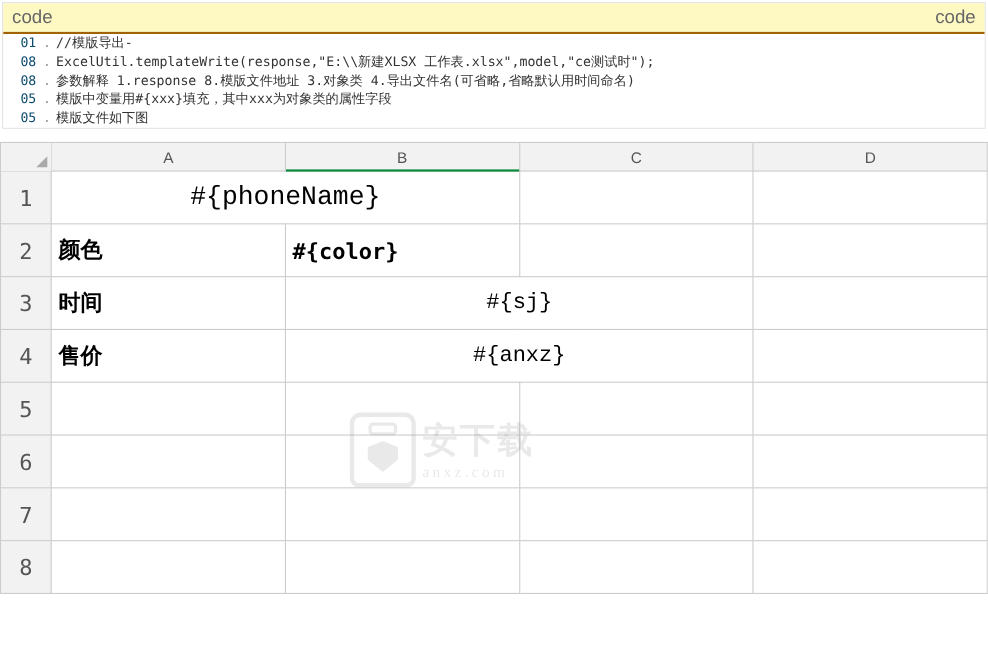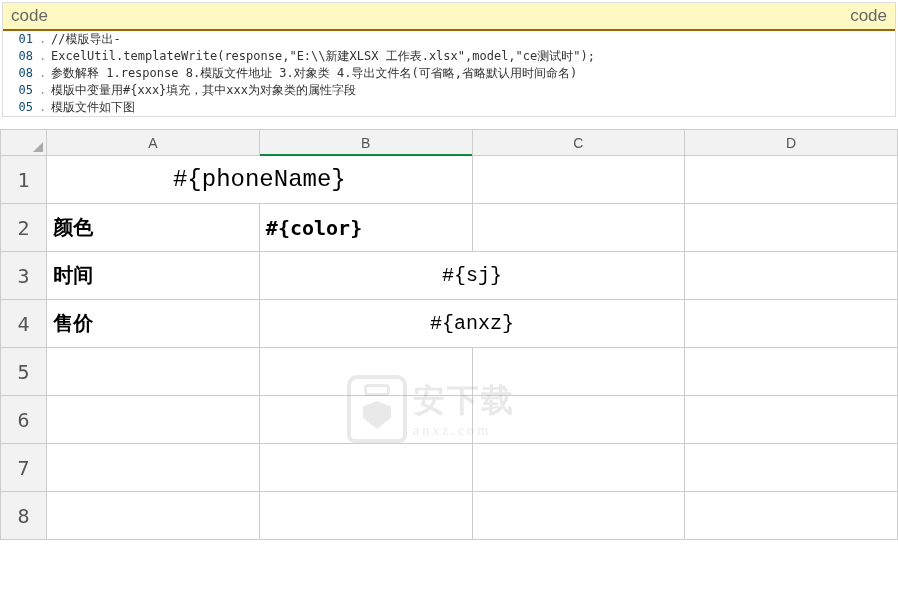--- a/index.html
+++ b/index.html
@@ -132,21 +132,21 @@
     .cell-left { justify-content: flex-start; font-weight: bold; }
     
     .merged-big {
       font-size: 24px;
     }
     
     
     .watermark {
       position: absolute;
       top: 246px;
-      left: 347px;
+      left: 318px;
       opacity: 0.18;
       pointer-events: none;
       display: flex;
       align-items: center;
       gap: 6px;
     }
     .wm-icon {
       width: 60px;
       height: 68px;
       border: 4px solid #888;

